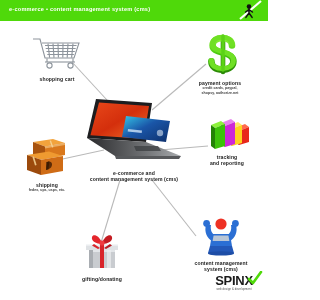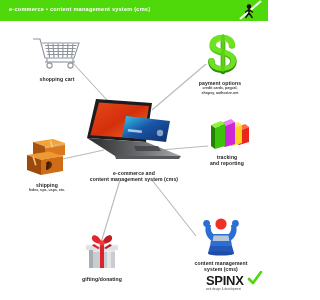--- a/index.html
+++ b/index.html
@@ -44,21 +44,21 @@
   
   #node-cart     {left:14px; top:36px;  width:86px;}
   #node-payment  {left:176px;top:34px;  width:88px;}
   #node-hub      {left:72px; top:96px;  width:124px;}
   #node-tracking {left:188px;top:118px; width:78px;}
   #node-shipping {left:4px;  top:136px; width:86px;}
   #node-gift     {left:64px; top:232px; width:76px;}
   #node-cms      {left:178px;top:216px; width:86px;}
 
   
-  .spinx{position:absolute;left:206px;top:274px;width:56px;height:22px;}
+  .spinx{position:absolute;left:206px;top:274px;width:56px;height:22px;text-align:center;}
   .spinx-word{
     font-size:13px;font-weight:bold;color:#1a1a1a;
     letter-spacing:-.3px;line-height:13px;font-family:"Liberation Sans",sans-serif;
   }
   .spinx-tag{
     font-size:2.7px;color:#4a4a4a;letter-spacing:.12px;
     margin-top:1px;white-space:nowrap;
   }
   .spinx-check{position:absolute;right:-1px;top:-3px;width:17px;height:14px;}
 </style>

